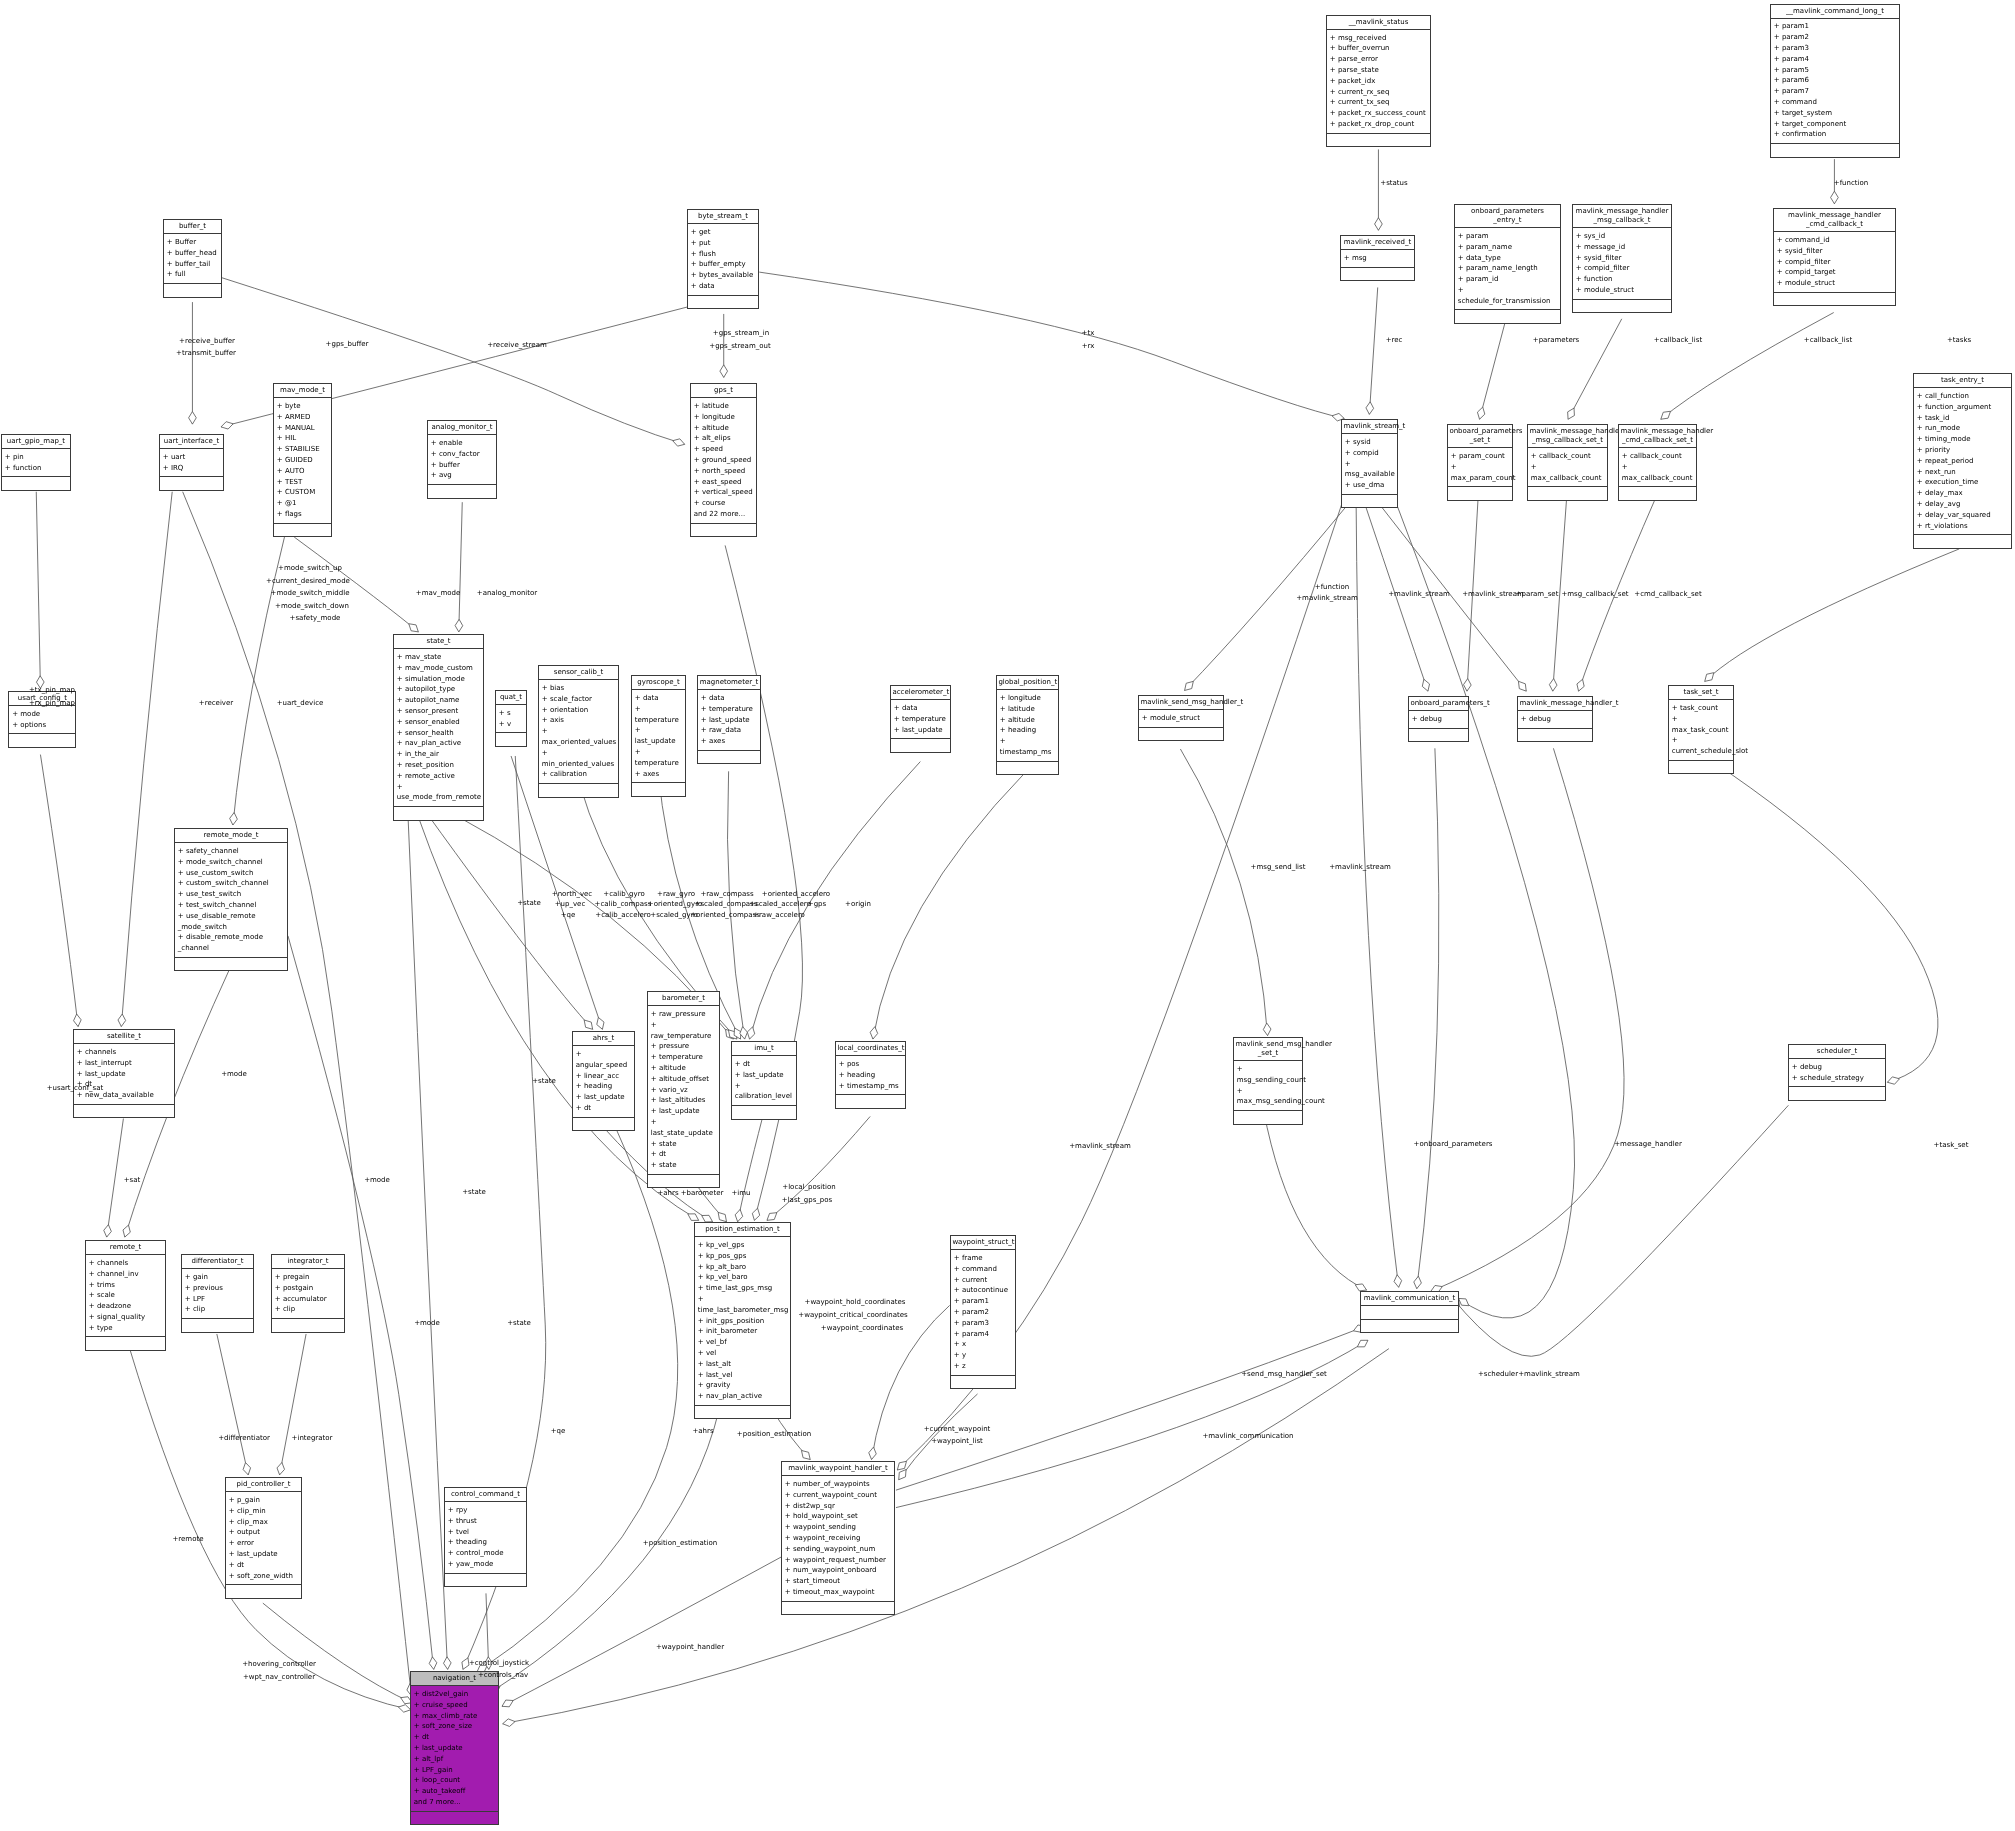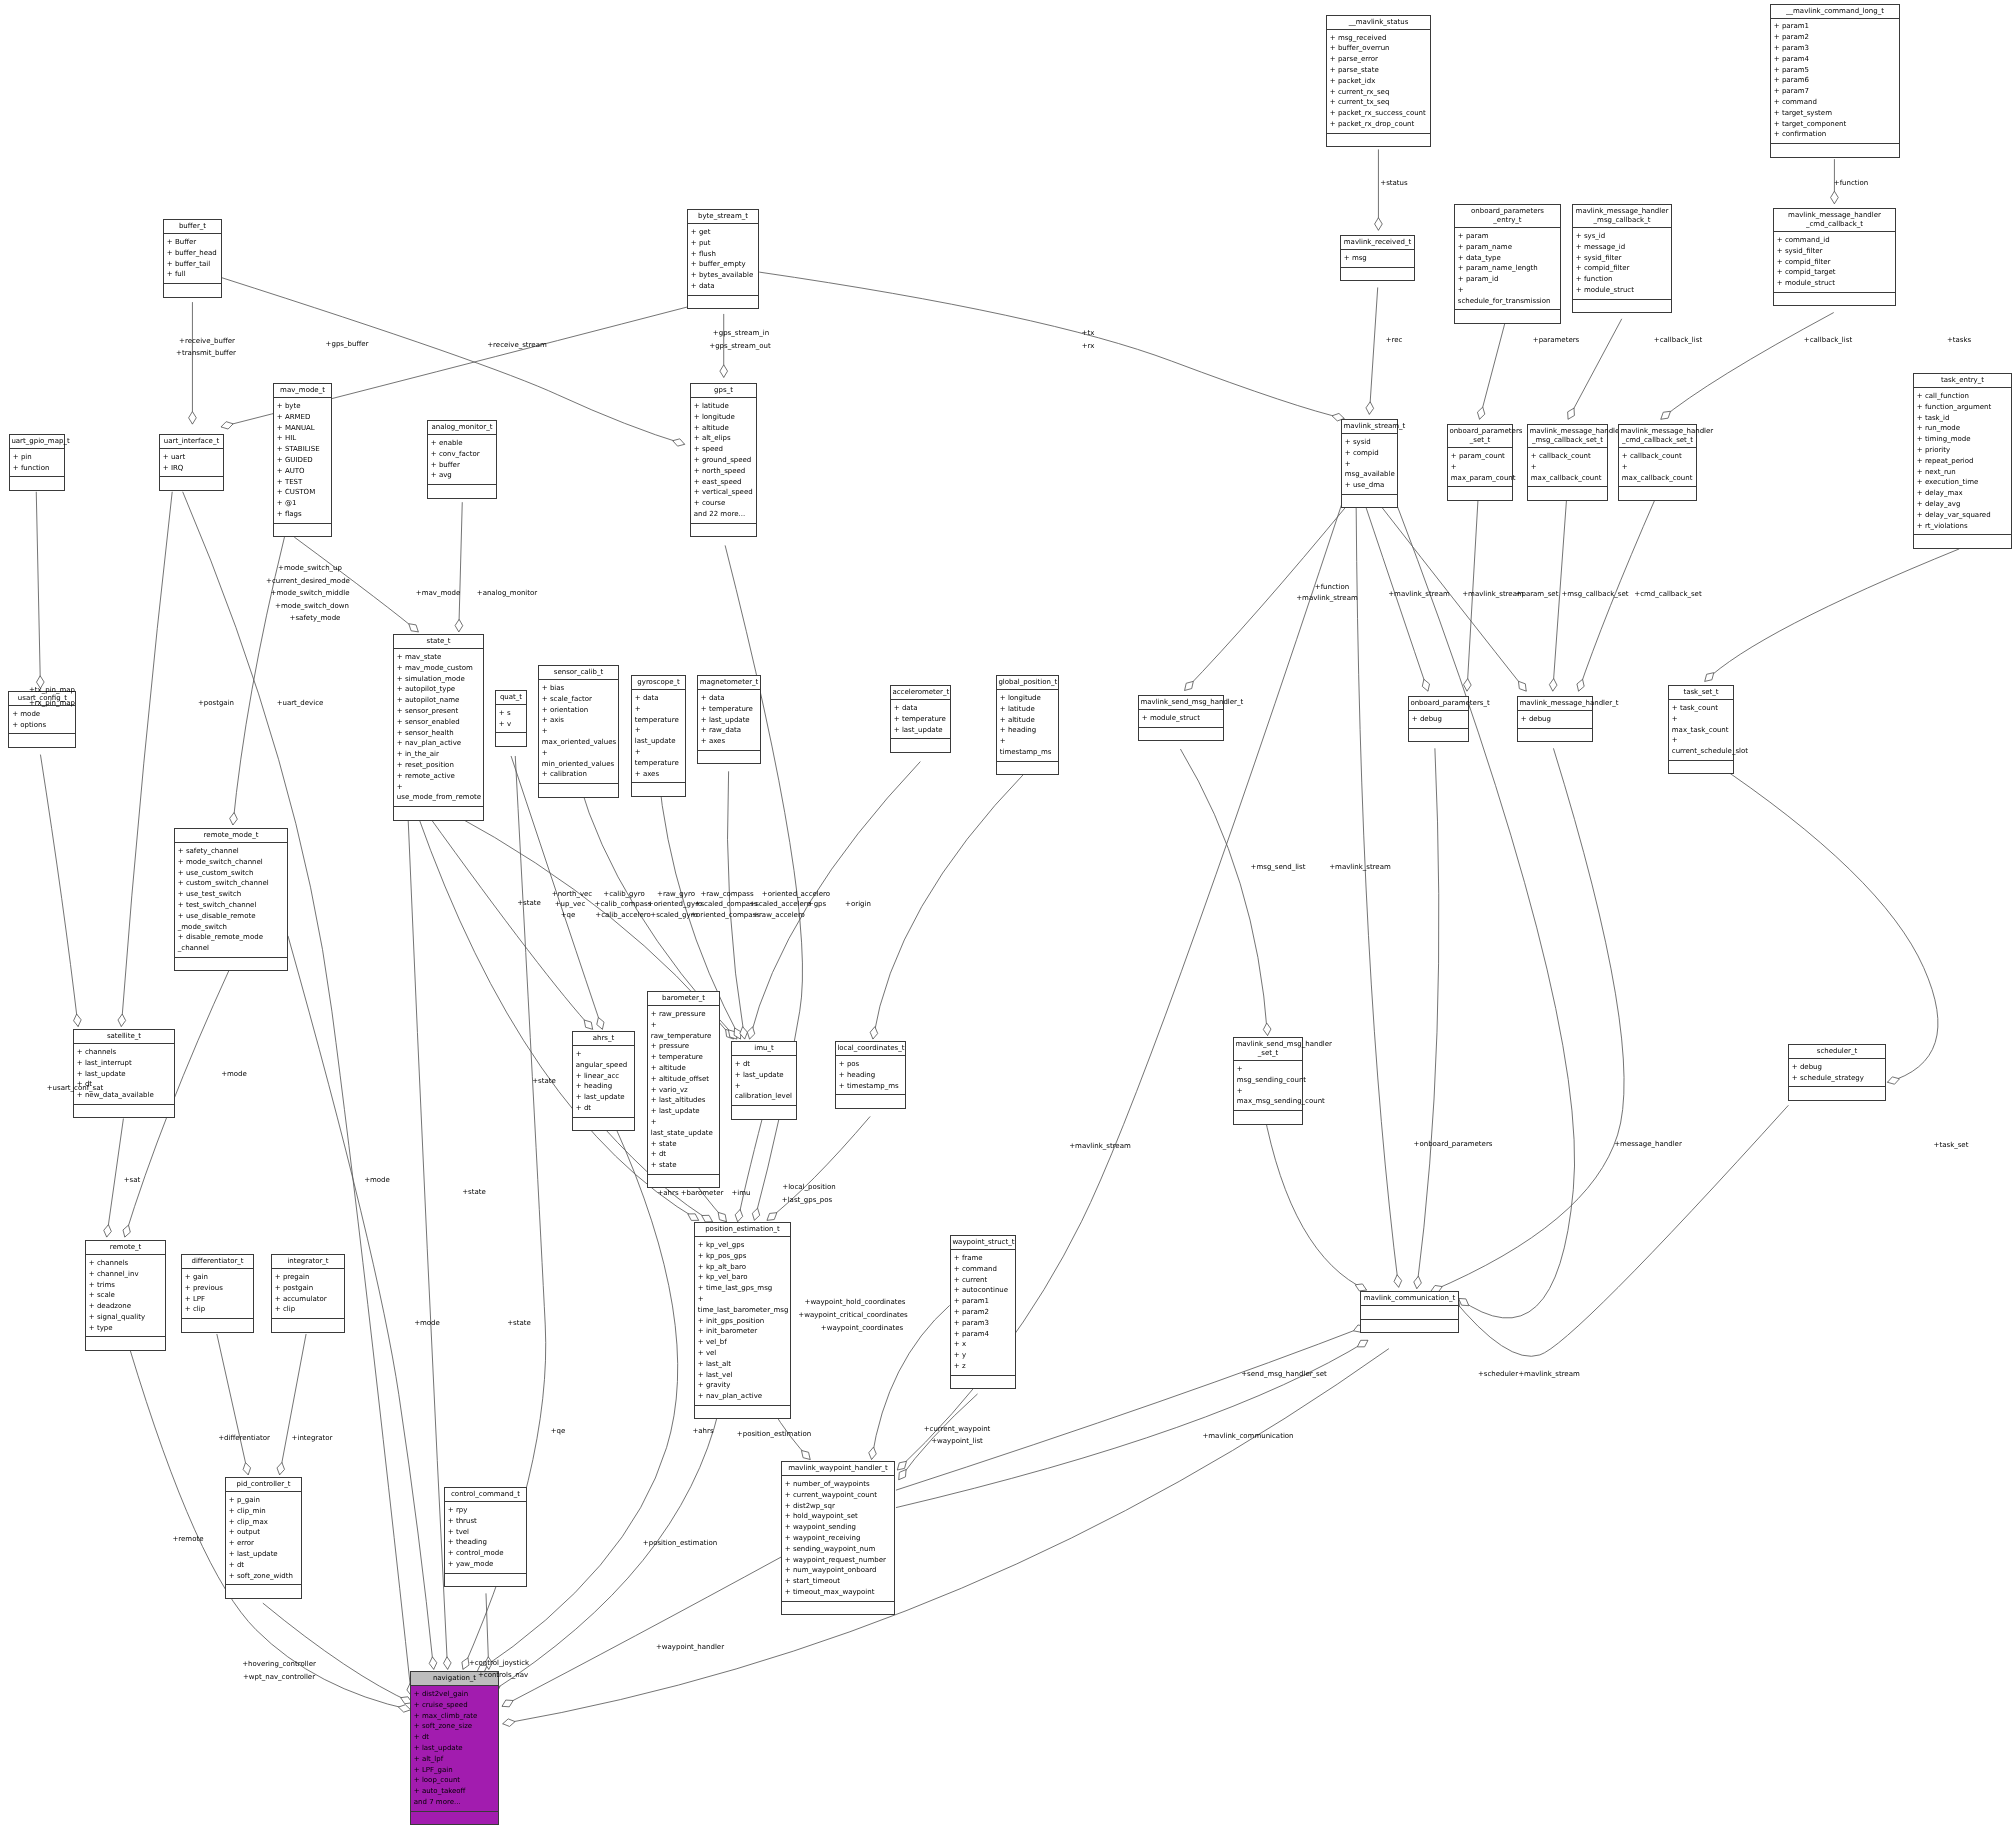--- a/index.html
+++ b/index.html
@@ -162,21 +162,21 @@
 <div class="box" style="left: 163px; top: 219px; width: 59px;">
       <div class="bt">buffer_t</div>
       <div class="ba">
         <div>+ Buffer</div>
         <div>+ buffer_head</div>
         <div>+ buffer_tail</div>
         <div>+ full</div>
       </div>
       <div class="bo"></div>
     </div>
-    <div class="box" style="left: 9px; top: 434px; width: 56px;">
+    <div class="box" style="left: 1px; top: 434px; width: 70px;">
       <div class="bt">uart_gpio_map_t</div>
       <div class="ba">
         <div>+ pin</div>
         <div>+ function</div>
       </div>
       <div class="bo"></div>
     </div>
     <div class="box" style="left: 159px; top: 434px; width: 65px;">
       <div class="bt">uart_interface_t</div>
       <div class="ba">
@@ -736,21 +736,21 @@
     <div class="elabel" style="left: 1678px; top: 340px;">+callback_list</div>
     <div class="elabel" style="left: 1828px; top: 340px;">+callback_list</div>
     <div class="elabel" style="left: 1959px; top: 340px;">+tasks</div>
     <div class="elabel" style="left: 310px; top: 568px;">+mode_switch_up</div>
     <div class="elabel" style="left: 308px; top: 581px;">+current_desired_mode</div>
     <div class="elabel" style="left: 310px; top: 593px;">+mode_switch_middle</div>
     <div class="elabel" style="left: 312px; top: 606px;">+mode_switch_down</div>
     <div class="elabel" style="left: 315px; top: 618px;">+safety_mode</div>
     <div class="elabel" style="left: 438px; top: 593px;">+mav_mode</div>
     <div class="elabel" style="left: 507px; top: 593px;">+analog_monitor</div>
-    <div class="elabel" style="left: 216px; top: 703px;">+postgain</div>
+    <div class="elabel" style="left: 216px; top: 703px;">+receiver</div>
     <div class="elabel" style="left: 300px; top: 703px;">+uart_device</div>
     <div class="elabel" style="left: 52px; top: 690px;">+tx_pin_map</div>
     <div class="elabel" style="left: 52px; top: 703px;">+rx_pin_map</div>
     <div class="elabel" style="left: 1332px; top: 587px;">+function</div>
     <div class="elabel" style="left: 1327px; top: 598px;">+mavlink_stream</div>
     <div class="elabel" style="left: 1419px; top: 594px;">+mavlink_stream</div>
     <div class="elabel" style="left: 1493px; top: 594px;">+mavlink_stream</div>
     <div class="elabel" style="left: 1537px; top: 594px;">+param_set</div>
     <div class="elabel" style="left: 1595px; top: 594px;">+msg_callback_set</div>
     <div class="elabel" style="left: 1668px; top: 594px;">+cmd_callback_set</div>

